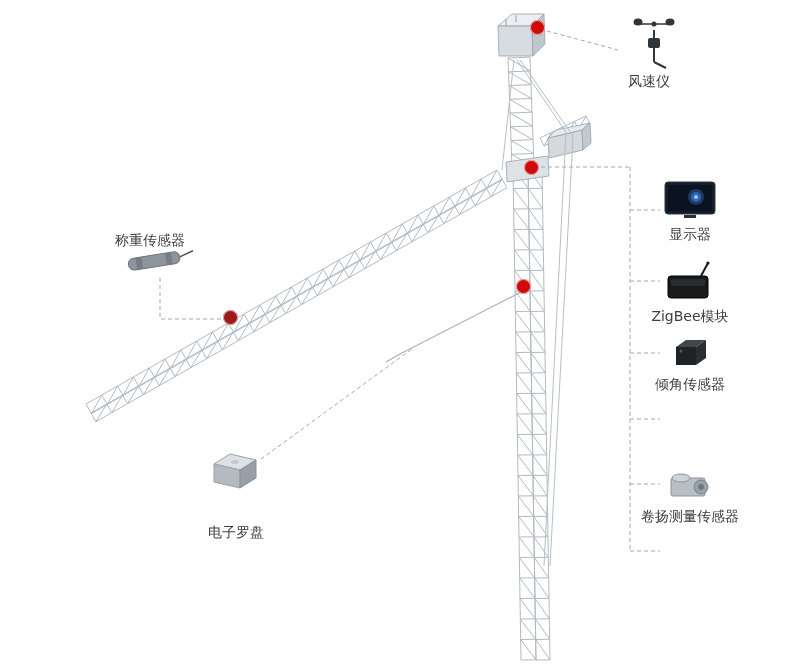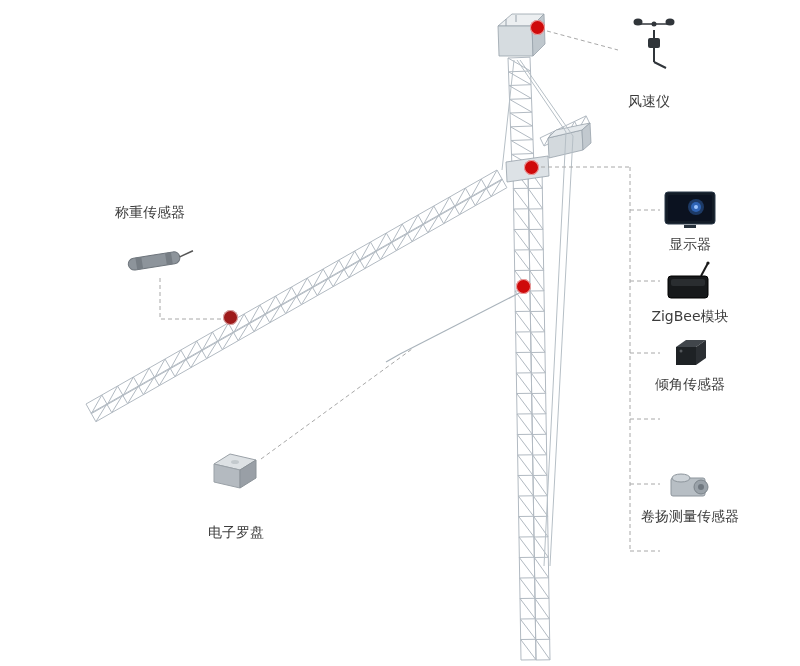--- a/index.html
+++ b/index.html
@@ -84,23 +84,23 @@
     <svg width="56" height="60" viewBox="0 0 56 60">
       <line x1="30" y1="18" x2="30" y2="50" stroke="#30353a" stroke-width="2"></line>
       <line x1="14" y1="12" x2="46" y2="12" stroke="#30353a" stroke-width="1.5"></line>
       <ellipse cx="14" cy="10" rx="4.5" ry="3.5" fill="#30353a"></ellipse>
       <ellipse cx="46" cy="10" rx="4.5" ry="3.5" fill="#30353a"></ellipse>
       <circle cx="30" cy="12" r="2.5" fill="#30353a"></circle>
       <rect x="24" y="26" width="12" height="10" rx="2" fill="#30353a"></rect>
       <line x1="30" y1="50" x2="42" y2="56" stroke="#30353a" stroke-width="2"></line>
     </svg>
   </span>
-  <div class="lbl" style="left:628px;top:73px;margin-top:20px;">风速仪</div>
+  <div class="lbl" style="left:628px;top:73px;">风速仪</div>
 
-  <div class="lbl" style="left:115px;top:204px;">称重传感器</div>
+  <div class="lbl" style="left:115px;top:232px;">称重传感器</div>
   <span class="abs-icon" style="left:122px;top:242px;">
     <svg width="76" height="36" viewBox="0 0 76 36">
       <g transform="rotate(-9 38 18)">
         <rect x="6" y="12" width="52" height="12" rx="6" fill="#8d949b" stroke="#6e757c"></rect>
         <rect x="14" y="12" width="6" height="12" fill="#767d84"></rect>
         <rect x="44" y="12" width="6" height="12" fill="#767d84"></rect>
         <line x1="58" y1="18" x2="72" y2="14" stroke="#555555" stroke-width="1.5"></line>
       </g>
     </svg>
   </span>
@@ -108,21 +108,21 @@
   <span class="abs-icon" style="left:206px;top:448px;">
     <svg width="58" height="46" viewBox="0 0 58 46">
       <polygon points="8,16 24,6 50,12 34,22" fill="#dde1e4" stroke="#9aa1a7"></polygon>
       <polygon points="8,16 34,22 34,40 8,34" fill="#b4bac0" stroke="#9aa1a7"></polygon>
       <polygon points="34,22 50,12 50,30 34,40" fill="#999fa6" stroke="#8a9197"></polygon>
       <ellipse cx="29" cy="14" rx="4" ry="2" fill="#c3c9cd"></ellipse>
     </svg>
   </span>
   <div class="lbl" style="left:208px;top:524px;">电子罗盘</div>
 
-  <div class="panel-item" style="top:190px;">
+  <div class="panel-item" style="top:180px;">
     <span class="p-icon">
       <svg width="54" height="40" viewBox="0 0 54 40">
         <rect x="2" y="2" width="50" height="32" rx="3" fill="#131c27" stroke="#2c3a4a"></rect>
         <rect x="5" y="5" width="44" height="26" rx="2" fill="#0b1220"></rect>
         <circle cx="33" cy="17" r="8" fill="#1d3a66"></circle>
         <circle cx="33" cy="17" r="5" fill="#2f64b5"></circle>
         <circle cx="33" cy="17" r="2" fill="#9cc4ff"></circle>
         <rect x="21" y="35" width="12" height="3" fill="#27313c"></rect>
       </svg>
     </span>

